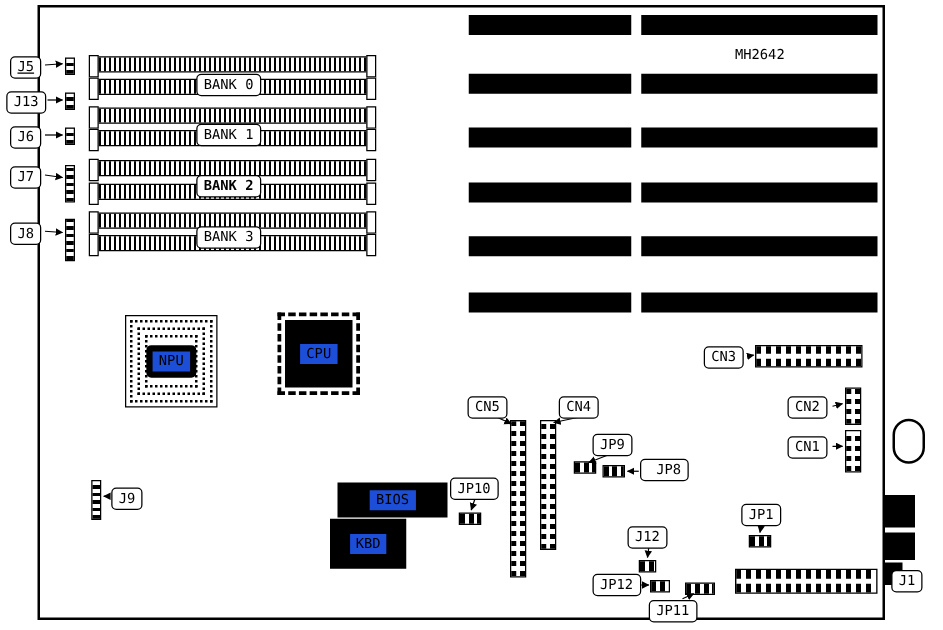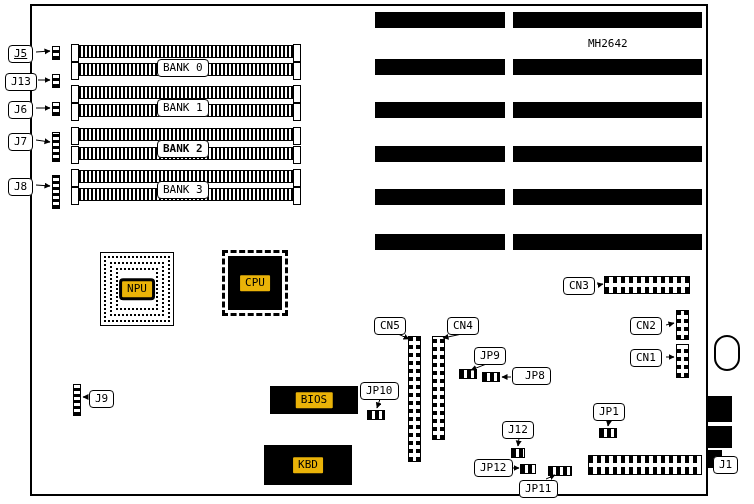--- a/index.html
+++ b/index.html
@@ -3,21 +3,21 @@
 <meta charset="utf-8">
 <style>
   html,body{margin:0;padding:0;background:#fff;}
   .stage{position:relative;width:754px;height:504px;background:#fff;overflow:hidden;
          font-family:"DejaVu Sans Mono",monospace;color:#000;}
   .board{position:absolute;left:30px;top:4px;width:678px;height:492px;
          border:2px solid #000;background:#fff;z-index:1;box-sizing:border-box;}
   .label{position:absolute;z-index:6;background:#fff;border:1px solid #000;border-radius:4px;
          font:11px/1.25 "DejaVu Sans Mono",monospace;padding:1px 5px;white-space:nowrap;}
   .chip-label{position:absolute;left:50%;top:50%;transform:translate(-50%,-50%);z-index:6;
-         background:#eab308;border:3px solid #000000;border-radius:4px;
+         background:#1d4ed8;border:5px solid #000000;border-radius:4px;
          font:11px/1.25 "DejaVu Sans Mono",monospace;padding:1px 5px;white-space:nowrap;}
   .parttext{position:absolute;z-index:3;font:11px "DejaVu Sans Mono",monospace;}
   .isa{position:absolute;height:16px;background:#000;z-index:2;}
   .simm{position:absolute;left:78px;width:216px;height:13px;z-index:2;box-sizing:border-box;
         border:1px solid #000;
         background:repeating-linear-gradient(90deg,#000 0 2px,#fff 2px 4px);}
   .simm::before,.simm::after{content:"";position:absolute;top:-2px;width:6px;height:16px;
         border:1px solid #000;background:#fff;}
   .simm::before{left:-8px;} .simm::after{right:-8px;}
   .pincol1{position:absolute;width:8px;z-index:2;box-sizing:border-box;border:1px solid #000;
@@ -101,21 +101,21 @@
     <span class="chip-label">NPU</span>
   </div>
 
   <div class="cpu">
     <span class="chip-label">CPU</span>
   </div>
 
   <div class="chip-black" style="left:270px;top:386px;width:88px;height:28px;">
     <span class="chip-label">BIOS</span>
   </div>
-  <div class="chip-black" style="left:264px;top:445px;width:88px;height:40px;">
+  <div class="chip-black" style="left:264px;top:415px;width:61px;height:40px;">
     <span class="chip-label">KBD</span>
   </div>
 
   <div class="pincol2" style="left:408px;top:336px;height:126px;"></div>
   <div class="pincol2" style="left:432px;top:336px;height:104px;"></div>
   <div class="pinrow2" style="left:604px;top:276px;width:86px;"></div>
   <div class="pincol2" style="left:676px;top:310px;height:30px;"></div>
   <div class="pincol2" style="left:676px;top:344px;height:34px;"></div>
 
   <div class="label" style="left:374px;top:317px;">CN5</div>

